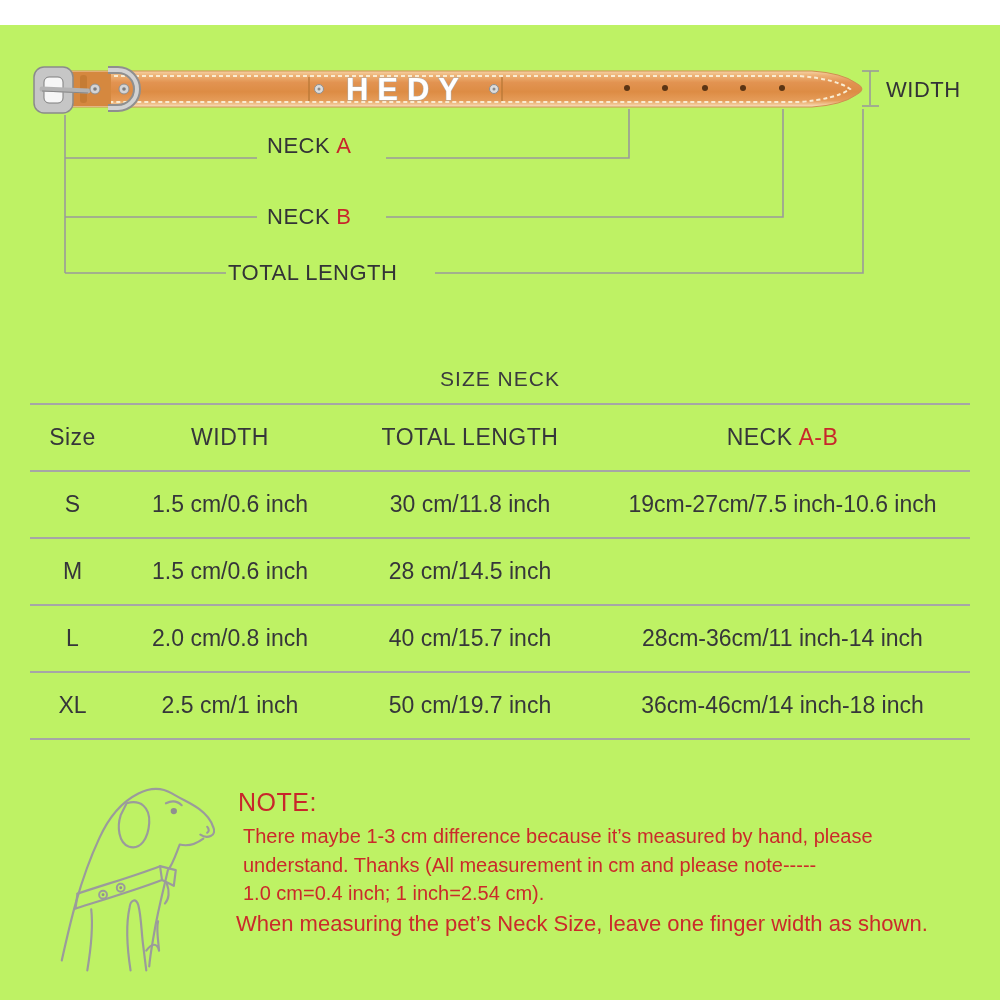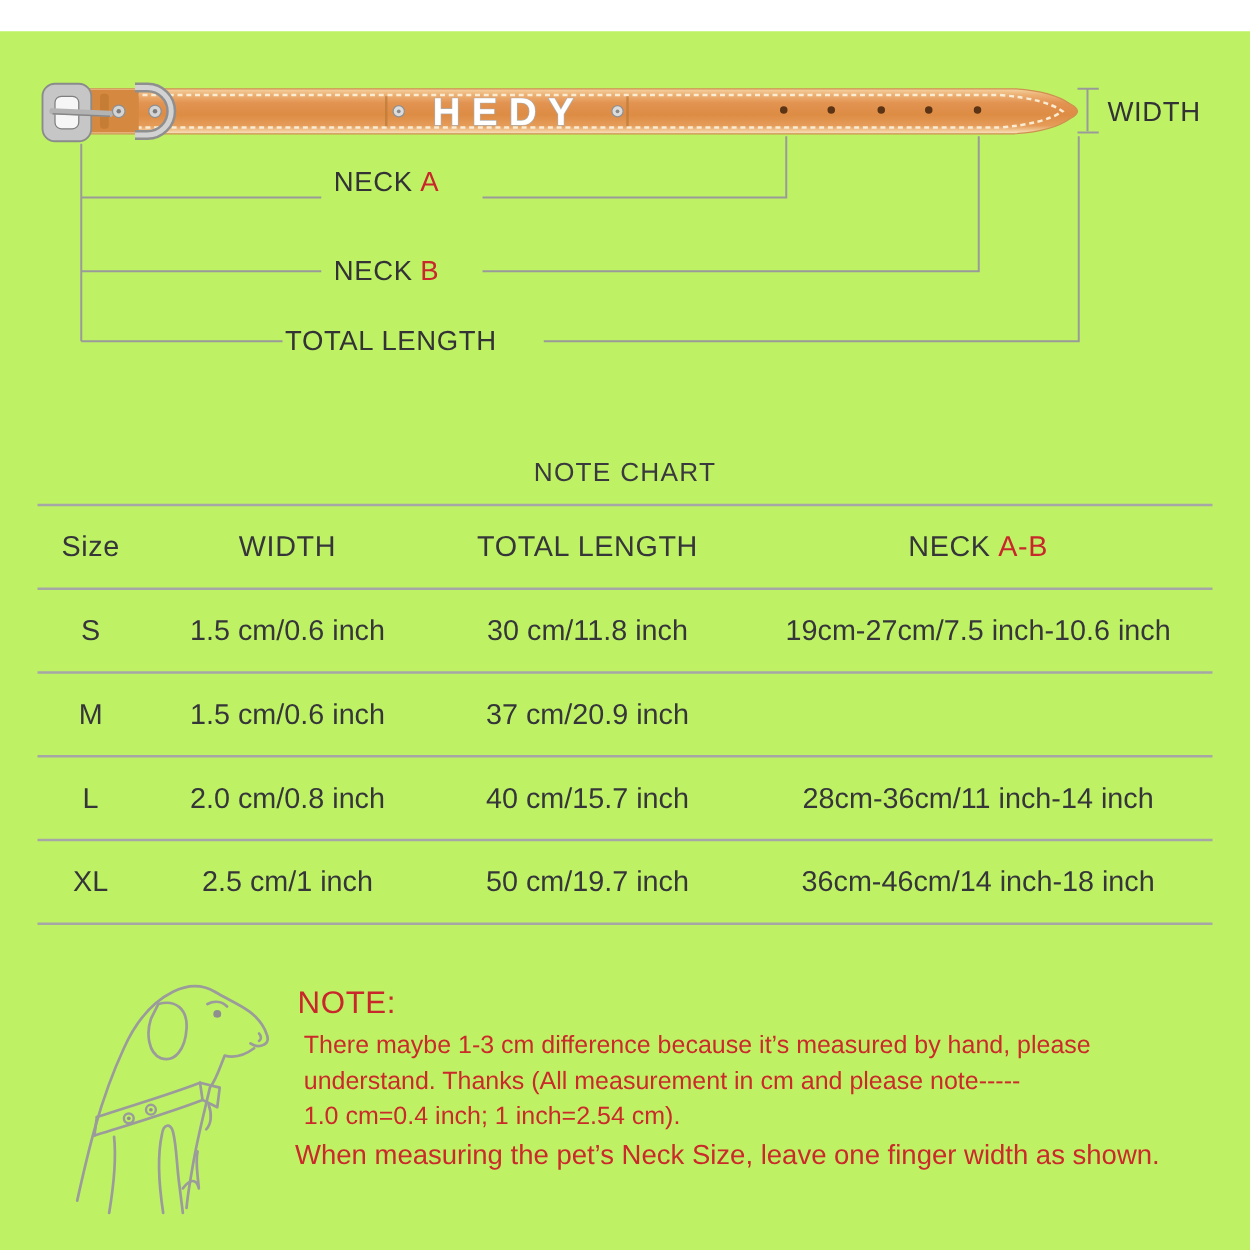--- a/index.html
+++ b/index.html
@@ -103,41 +103,41 @@
     <span>NECK</span><span class="red">A</span>
   </div>
   <div class="lbl" style="left:267px;top:179px">
     <span>NECK</span><span class="red">B</span>
   </div>
   <div class="lbl" style="left:228px;top:235px">
     <span>TOTAL LENGTH</span>
   </div>
 
   <div class="size-chart">
-    <div class="sc-title">NOTE CHART</div>
+    <div class="sc-title">SIZE NECK</div>
 
     <div class="sc-row sc-head">
       <div class="sc-cell">Size</div>
       <div class="sc-cell">WIDTH</div>
       <div class="sc-cell">TOTAL LENGTH</div>
       <div class="sc-cell">
         <span>NECK</span><span class="red" style="margin-left:6px">A-B</span>
       </div>
     </div>
 
     <div class="sc-row">
       <div class="sc-cell">S</div>
       <div class="sc-cell">1.5 cm/0.6 inch</div>
       <div class="sc-cell">30 cm/11.8 inch</div>
       <div class="sc-cell">19cm-27cm/7.5 inch-10.6 inch</div>
     </div>
     <div class="sc-row">
       <div class="sc-cell">M</div>
       <div class="sc-cell">1.5 cm/0.6 inch</div>
-      <div class="sc-cell">37 cm/20.9 inch</div>
+      <div class="sc-cell">28 cm/14.5 inch</div>
     </div>
     <div class="sc-row">
       <div class="sc-cell">L</div>
       <div class="sc-cell">2.0 cm/0.8 inch</div>
       <div class="sc-cell">40 cm/15.7 inch</div>
       <div class="sc-cell">28cm-36cm/11 inch-14 inch</div>
     </div>
     <div class="sc-row last">
       <div class="sc-cell">XL</div>
       <div class="sc-cell">2.5 cm/1 inch</div>

